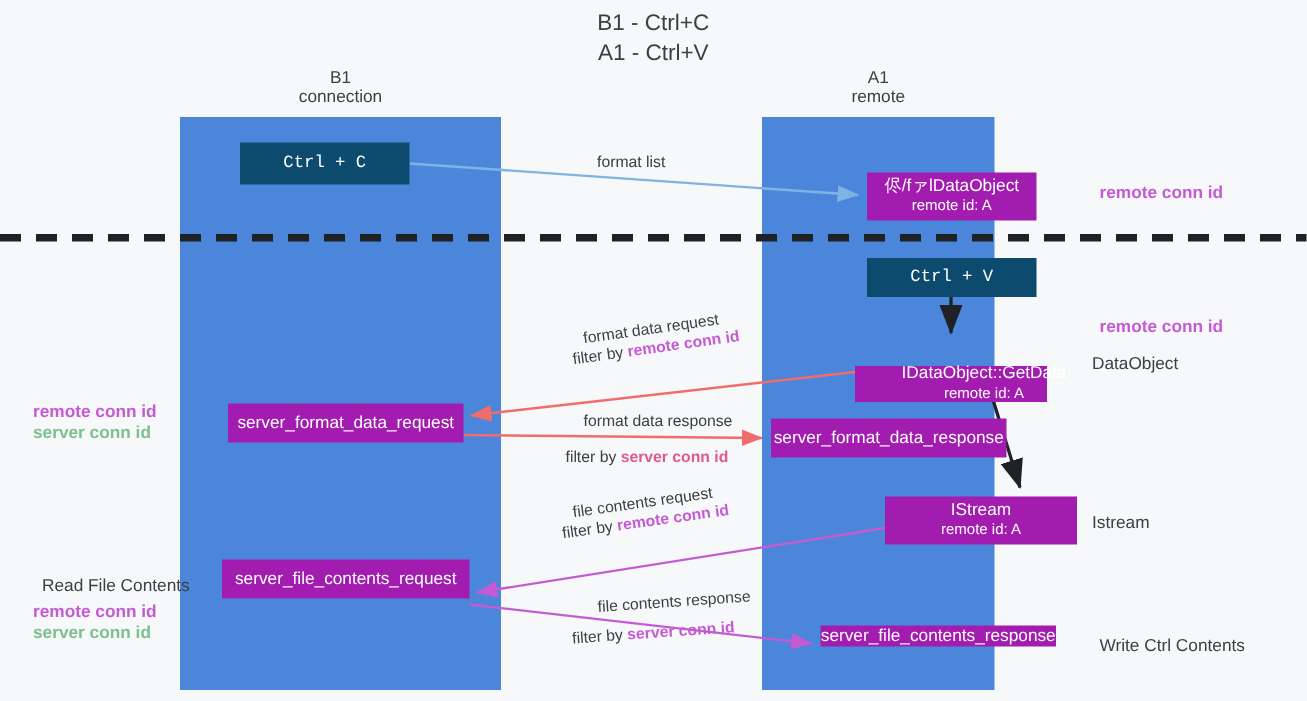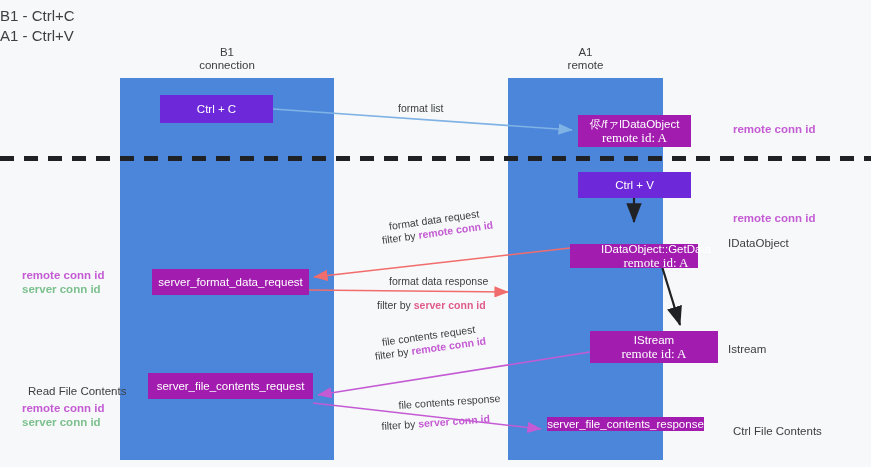--- a/index.html
+++ b/index.html
@@ -19,40 +19,40 @@
 
   .lane-header{
     position:absolute;text-align:center;font-size:11.5px;line-height:13px;
     color:#3c4043;white-space:pre-line;
   }
   #hdr-b1{left:120px;top:46px;width:214px;}
   #hdr-a1{left:508px;top:46px;width:155px;}
 
   
   #title{
-    position:absolute;left:0;top:6px;width:871px;
+    position:absolute;left:0;top:6px;width:871px;text-align:center;
     font-size:15px;line-height:20px;color:#3c4043;white-space:pre-line;
   }
 
   
   #divider{
     position:absolute;left:0px;top:156px;width:871px;height:5px;
     background-image:linear-gradient(to right,#202124 0 14px,transparent 14px 24px);
     background-size:24px 5px;
   }
 
   
   .box{
     position:absolute;box-sizing:border-box;
     display:flex;flex-direction:column;align-items:center;justify-content:center;
     color:#ffffff;font-size:11.5px;line-height:14px;text-align:center;
   }
-  .box.green{background:#6d28d9;}
+  .box.green{background:#0c4a6e;font-family:Liberation Mono, monospace;}
   .box.orange{background:#a21caf;}
-  .box .l2{font-size:13px;font-family:Liberation Serif, serif;}
+  .box .l2{font-size:10px;}
 
   #box-ctrlc{left:160px;top:95px;width:113px;height:28px;}
   #box-dataobject{left:578px;top:115px;width:113px;height:32px;}
   #box-ctrlv{left:578px;top:172px;width:113px;height:26px;}
   #box-getdata{left:570px;top:244px;width:128px;height:24px;padding-left:44px;}
   #box-fmt-req{left:152px;top:269px;width:157px;height:26px;}
   #box-fmt-resp{left:514px;top:279px;width:157px;height:26px;}
   #box-istream{left:590px;top:331px;width:128px;height:32px;}
   #box-file-req{left:148px;top:373px;width:165px;height:26px;}
   #box-file-resp{left:547px;top:417px;width:157px;height:14px;}
@@ -153,20 +153,23 @@
 
   <div class="box orange" id="box-getdata">
     <span>IDataObject::GetData</span>
     <span class="l2">remote id: A</span>
   </div>
 
   <div class="box orange" id="box-fmt-req">
     <span>server_format_data_request</span>
   </div>
 
+  <div class="box orange" id="box-fmt-resp">
+    <span>server_format_data_response</span>
+  </div>
 
   <div class="box orange" id="box-istream">
     <span>IStream</span>
     <span class="l2">remote id: A</span>
   </div>
 
   <div class="box orange" id="box-file-req">
     <span>server_file_contents_request</span>
   </div>
 
@@ -183,23 +186,23 @@
   <div class="edge-label" id="lbl-fdresp2"><span>filter by </span><b class="pinkt">server conn id</b></div>
 
   <div class="edge-label" id="lbl-fcr1">file contents request</div>
   <div class="edge-label" id="lbl-fcr2"><span>filter by </span><b class="magt">remote conn id</b></div>
 
   <div class="edge-label" id="lbl-fcresp1">file contents response</div>
   <div class="edge-label" id="lbl-fcresp2"><span>filter by </span><b class="magt">server conn id</b></div>
 
   <div class="side purple" id="ann-remote1">remote conn id</div>
   <div class="side purple" id="ann-remote2">remote conn id</div>
-  <div class="side plain" id="ann-dataobject">IDataObject</div>
+  <div class="side plain" id="ann-dataobject">DataObject</div>
   <div class="side plain" id="ann-istream">Istream</div>
-  <div class="side plain" id="ann-write">Ctrl File Contents</div>
+  <div class="side plain" id="ann-write">Write Ctrl Contents</div>
 
   <div class="side" id="ann-left1">
     <div class="purple">remote conn id</div>
     <div class="green-t">server conn id</div>
   </div>
 
   <div class="side plain" id="ann-readfile">Read File Contents</div>
 
   <div class="side" id="ann-left2">
     <div class="purple">remote conn id</div>

